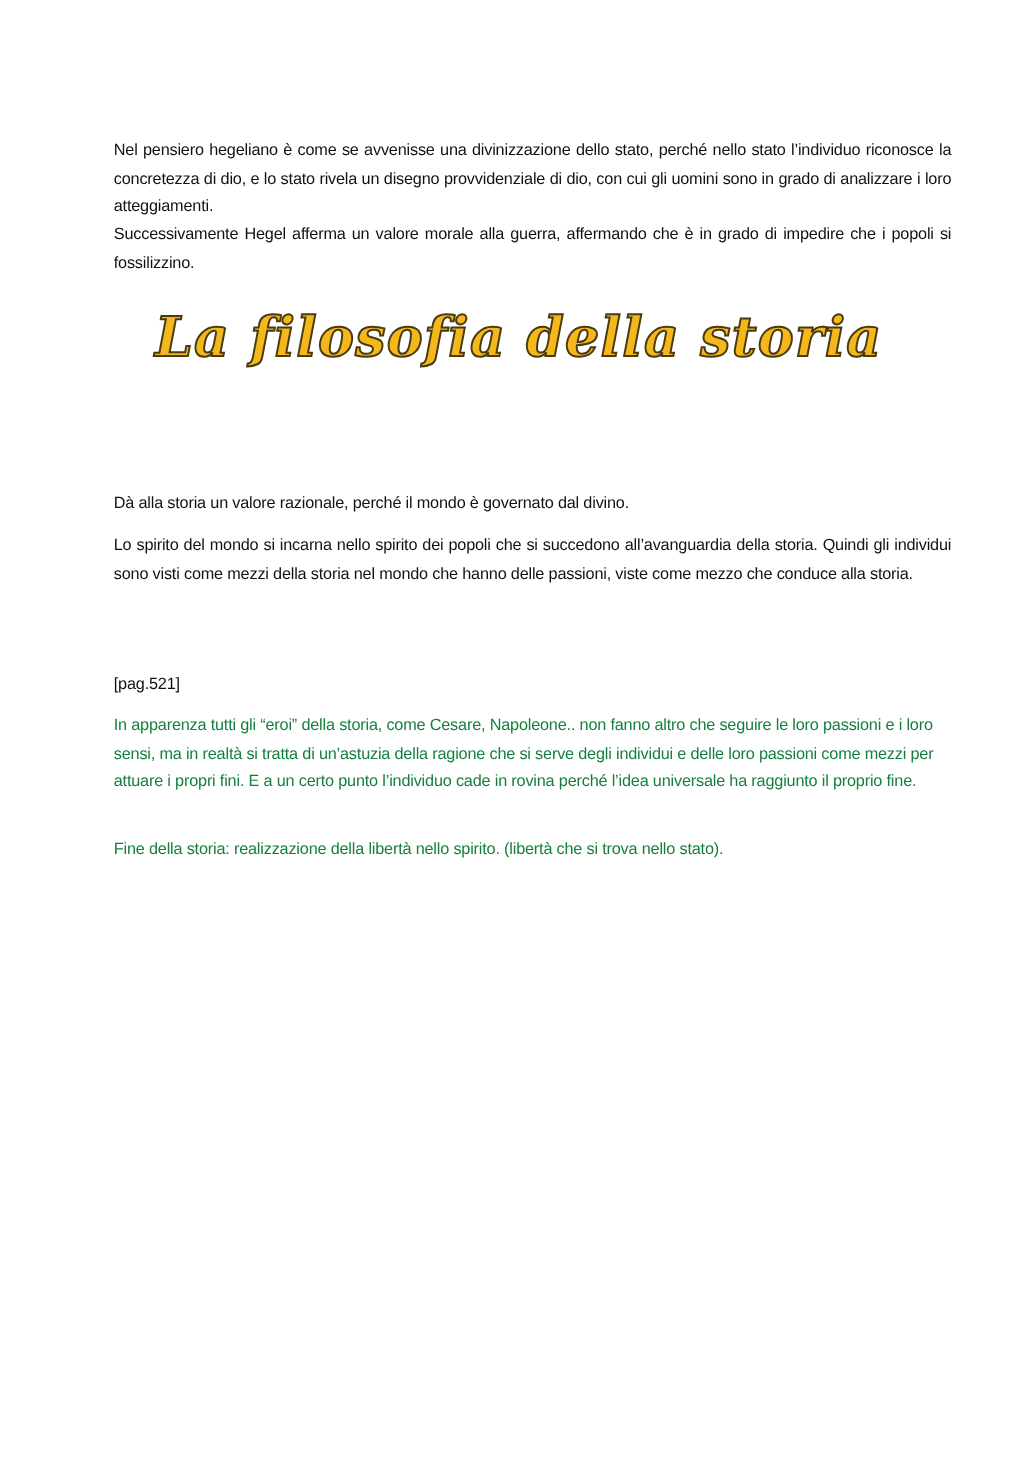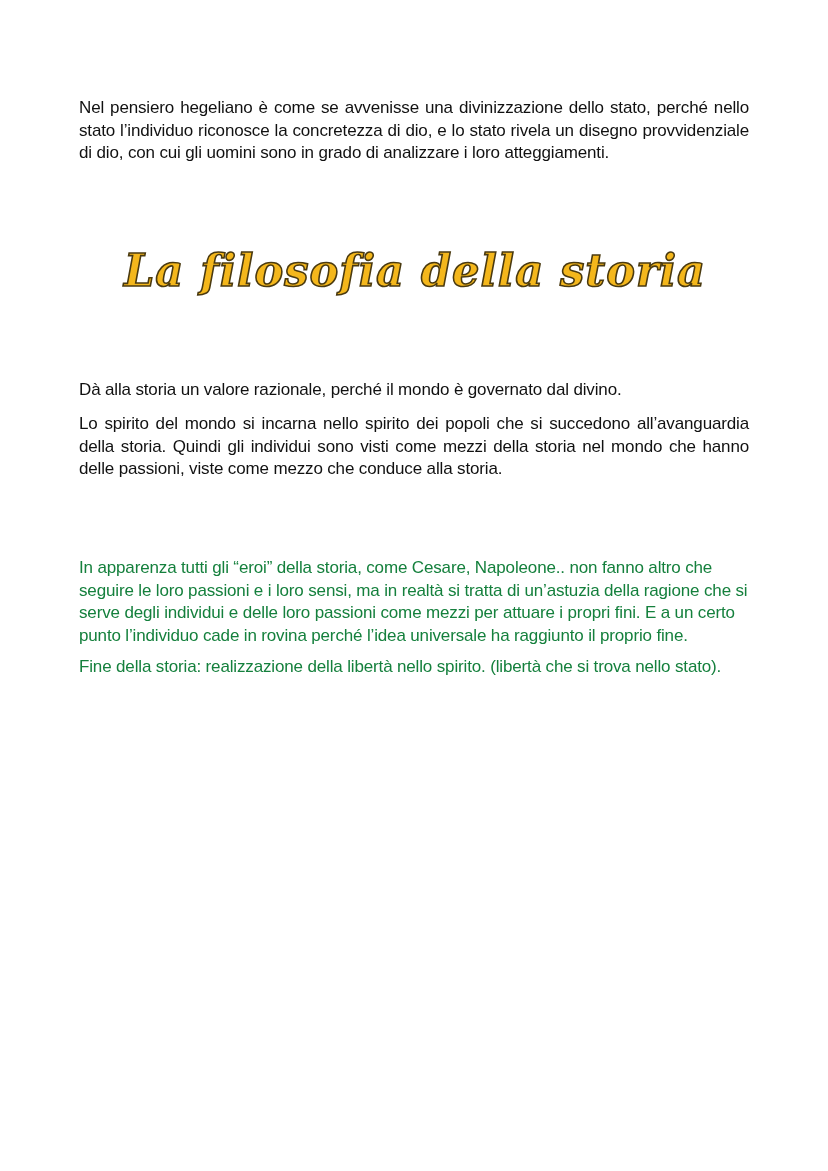--- a/index.html
+++ b/index.html
@@ -18,24 +18,24 @@
       position: absolute;
       left: 0; top: 0;
       width: 828px;
       height: 1171px;
       background: #fff;
     }
     .para {
       position: absolute;
       left: 79px;
       width: 670px;
-      font-size: 17px;
+      font-size: 13px;
       line-height: 22.5px;
       color: #111;
-      margin: 0;
+      margin: 12px;
       letter-spacing: -0.15px;
     }
     .justify { text-align: justify; text-align-last: left; }
     .grey { color: #15803d; }
 
     #p1 { top: 97px; }
     #p2 { top: 164px; }
 
     .title-wrap {
       position: absolute;
@@ -64,25 +64,27 @@
     #p5 { top: 524px; }
     #p6 { top: 557px; }
     #p7 { top: 656px; }
   </style>
 </head>
 <body>
 
 <div class="page">
 
   <p id="p1" class="para justify">Nel pensiero hegeliano è come se avvenisse una divinizzazione dello stato, perché nello stato l’individuo riconosce la concretezza di dio, e lo stato rivela un disegno provvidenziale di dio, con cui gli uomini sono in grado di analizzare i loro atteggiamenti.</p>
+  <p id="p2" class="para justify">Successivamente Hegel afferma un valore morale alla guerra, affermando che è in grado di impedire che i popoli si fossilizzino.</p>
 
   <div class="title-wrap">
     <div class="title">La filosofia della storia</div>
   </div>
 
   <p id="p3" class="para">Dà alla storia un valore razionale, perché il mondo è governato dal divino.</p>
   <p id="p4" class="para justify">Lo spirito del mondo si incarna nello spirito dei popoli che si succedono all’avanguardia della storia. Quindi gli individui sono visti come mezzi della storia nel mondo che hanno delle passioni, viste come mezzo che conduce alla storia.</p>
 
+  <p id="p5" class="para">[pag.521]</p>
 
   <p id="p6" class="para grey">In apparenza tutti gli “eroi” della storia, come Cesare, Napoleone.. non fanno altro che seguire le loro passioni e i loro sensi, ma in realtà si tratta di un’astuzia della ragione che si serve degli individui e delle loro passioni come mezzi per attuare i propri fini. E a un certo punto l’individuo cade in rovina perché l’idea universale ha raggiunto il proprio fine.</p>
   <p id="p7" class="para grey">Fine della storia: realizzazione della libertà nello spirito. (libertà che si trova nello stato).</p>
 
 </div>
 
 </body></html>

